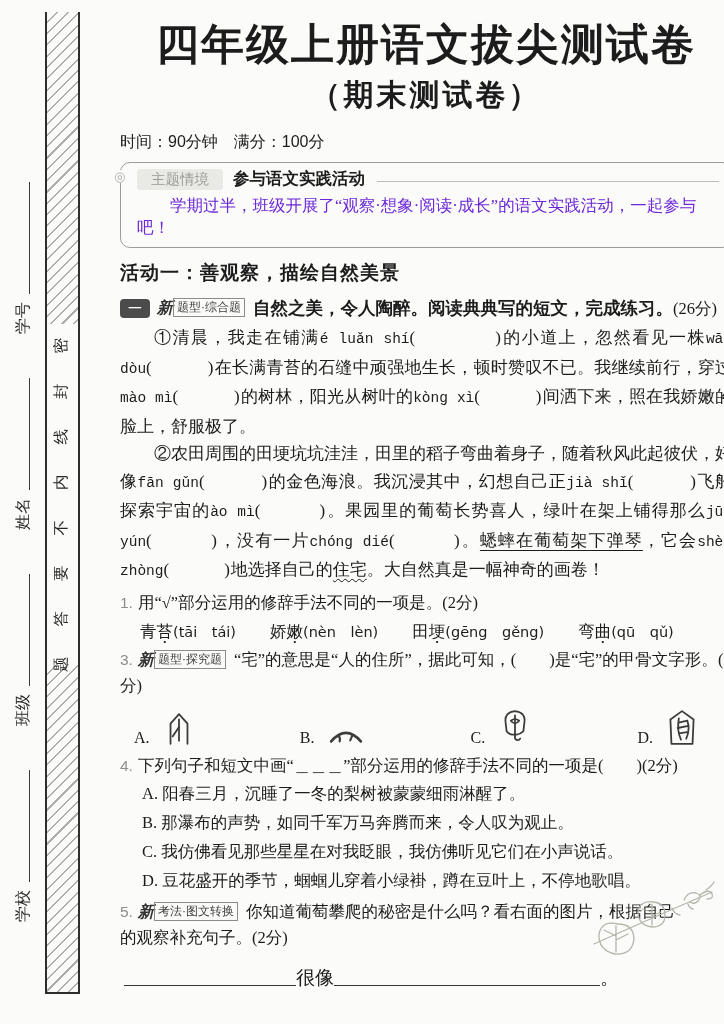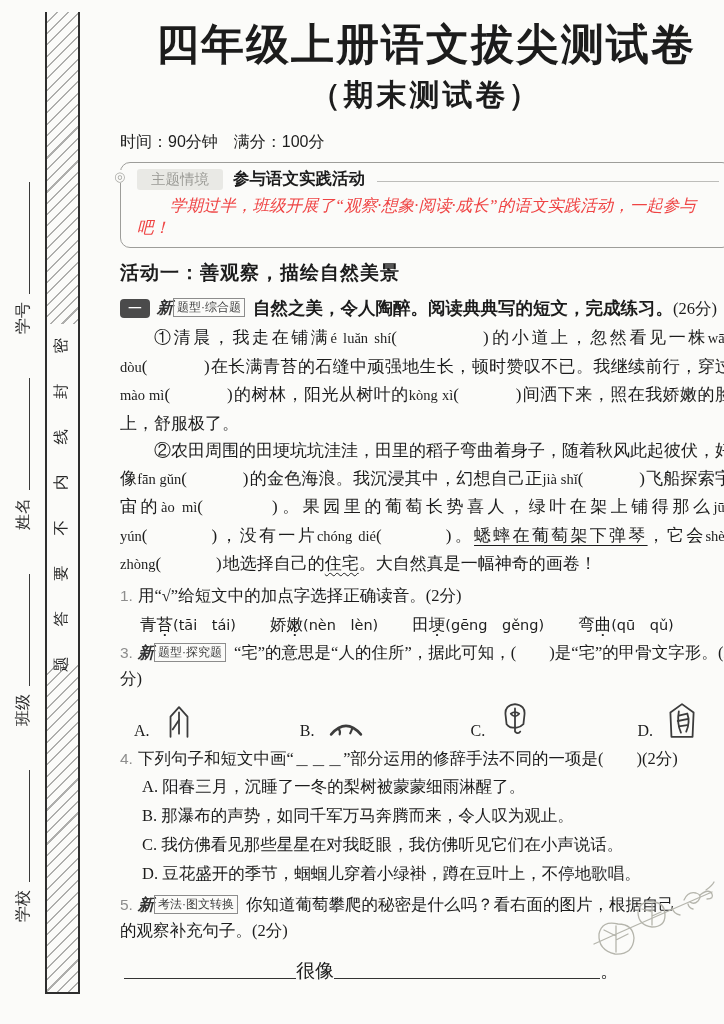--- a/index.html
+++ b/index.html
@@ -26,36 +26,36 @@
   #page-title{font-size:43px;font-weight:700;text-align:center;letter-spacing:2px;line-height:1.15;}
   #page-subtitle{font-size:30px;font-weight:700;text-align:center;letter-spacing:3px;margin-top:6px;}
   #exam-meta{font-size:16px;text-align:left;padding-right:18px;margin-top:16px;font-family:"Liberation Sans","DejaVu Sans",sans-serif;}
   
   #theme-box{position:relative;border:1.2px solid #9d9d9a;border-radius:10px;margin-top:9px;padding:5px 12px 8px 16px;}
   .theme-bullet{position:absolute;left:-7px;top:7px;color:#aaaaa6;font-size:13px;background:#fbfbf9;line-height:1;}
   .theme-header{display:flex;align-items:center;}
   .theme-badge{background:#e9e9e5;color:#9b9b96;font-size:14.5px;padding:1px 14px;border-radius:3px;font-family:"Liberation Sans","DejaVu Sans",sans-serif;}
   .theme-heading{font-weight:700;font-size:16.5px;margin-left:10px;font-family:"Liberation Sans","DejaVu Sans",sans-serif;}
   .theme-line{flex:1;border-top:1.2px solid #bdbdba;margin-left:12px;margin-top:4px;}
-  .theme-body{font-size:16.5px;font-style:italic;margin-top:5px;text-indent:2em;color:#ef4444;}
+  .theme-body{font-size:16.5px;margin-top:5px;text-indent:2em;color:#6d28d9;}
   
   #activity-heading{text-align:left;font-weight:700;font-size:19px;margin-top:12px;letter-spacing:1px;}
   
   #section-one{display:flex;align-items:center;margin-top:10px;}
   .num-badge{display:inline-block;min-width:30px;height:19px;background:#4b4b4b;color:#fff;border-radius:4px;
     text-align:center;line-height:19px;font-size:14px;margin-right:7px;font-family:"Liberation Sans","DejaVu Sans",sans-serif;}
   .tag{white-space:nowrap;margin-right:8px;}
   .tag-new{font-style:italic;font-weight:700;font-size:16px;color:#333;}
   .tag-box{display:inline-block;border:1px solid #8c8c8c;font-size:12px;padding:0 3px;line-height:1.45;color:#3d3d3d;vertical-align:2px;font-family:"Liberation Sans","DejaVu Sans",sans-serif;}
   .section-title{font-weight:700;font-size:17.5px;font-family:"Liberation Sans","DejaVu Sans",sans-serif;}
   .score{font-weight:400;font-size:16.5px;font-family:"Liberation Serif","DejaVu Serif",serif;}
   
   #passage{margin-top:4px;}
   .passage-p{margin:0;text-indent:2em;font-size:17px;line-height:27.5px;text-align:justify;}
-  .seg-py{font-family:Liberation Serif, serif;font-size:14.5px;}
+  .seg-py{font-family:Liberation Mono, monospace;font-size:14.5px;}
   .seg-blank{letter-spacing:1px;}
   .dot{position:relative;}
   .dot::after{content:"\2022";position:absolute;left:50%;transform:translateX(-50%);bottom:-0.62em;font-size:9px;color:#111;}
   .ul{text-decoration:underline;text-underline-offset:4px;}
   .wavy{text-decoration:underline wavy 1px;text-underline-offset:3px;}
   
   .q-row{font-size:16.5px;line-height:26px;margin-top:4px;}
   .q-num{color:#8d8d8d;margin-right:5px;font-family:"Liberation Sans","DejaVu Sans",sans-serif;font-size:15.5px;}
   #q1-words{margin:5px 0 2px 20px;font-size:16.5px;}
   .q1-item{margin-right:34px;white-space:nowrap;text-align:right;}
@@ -105,21 +105,21 @@
     <span class="tag"><span class="tag-new">新</span><span class="tag-box">题型·综合题</span></span>
     <span class="section-title"><span>自然之美，令人陶醉。阅读典典写的短文，完成练习。</span><span class="score">(26分)</span></span>
   </div>
 
   <div id="passage">
       <p class="passage-p"><span class="seg-cn">①清晨，我走在铺满</span><span class="seg-py">é luǎn shí</span><span class="seg-blank">(　　　　)</span><span class="seg-cn">的小道上，忽然看见一株</span><span class="seg-py">wān dòu</span><span class="seg-blank">(　　　)</span><span class="seg-cn">在长满青</span><span class="seg-cn dot">苔</span><span class="seg-cn">的石缝中顽强地生长，顿时赞叹不已。我继续前行，穿过</span><span class="seg-py">mào mì</span><span class="seg-blank">(　　　)</span><span class="seg-cn">的树林，阳光从树叶的</span><span class="seg-py">kòng xì</span><span class="seg-blank">(　　　)</span><span class="seg-cn">间洒下来，照在我娇</span><span class="seg-cn dot">嫩</span><span class="seg-cn">的脸上，舒服极了。</span></p>
       <p class="passage-p"><span class="seg-cn">②农田周围的田</span><span class="seg-cn dot">埂</span><span class="seg-cn">坑坑洼洼，田里的稻子弯</span><span class="seg-cn dot">曲</span><span class="seg-cn">着身子，随着秋风此起彼伏，好像</span><span class="seg-py">fān gǔn</span><span class="seg-blank">(　　　)</span><span class="seg-cn">的金色海浪。我沉浸其中，幻想自己正</span><span class="seg-py">jià shǐ</span><span class="seg-blank">(　　　)</span><span class="seg-cn">飞船探索宇宙的</span><span class="seg-py">ào mì</span><span class="seg-blank">(　　　)</span><span class="seg-cn">。果园里的葡萄长势喜人，绿叶在架上铺得那么</span><span class="seg-py">jūn yún</span><span class="seg-blank">(　　　)</span><span class="seg-cn">，没有一片</span><span class="seg-py">chóng dié</span><span class="seg-blank">(　　　)</span><span class="seg-cn">。</span><span class="seg-cn ul">蟋蟀在葡萄架下弹琴</span><span class="seg-cn">，它会</span><span class="seg-py">shèn zhòng</span><span class="seg-blank">(　　　)</span><span class="seg-cn">地选择自己的</span><span class="seg-cn wavy">住宅</span><span class="seg-cn">。大自然真是一幅神奇的画卷！</span></p>
     </div>
 
   <div class="q-row">
-    <span class="q-num">1.</span><span>用“√”给短文中的加点字选择正确读音。</span><span class="score">(2分)</span>
+    <span class="q-num">1.</span><span>用“√”部分运用的修辞手法不同的一项是。</span><span class="score">(2分)</span>
   </div>
   <div id="q1-words"><span class="q1-item"><span>青</span><span class="dot">苔</span><span class="q1-py">(tāi　tái)</span></span><span class="q1-item"><span>娇</span><span class="dot">嫩</span><span class="q1-py">(nèn　lèn)</span></span><span class="q1-item"><span>田</span><span class="dot">埂</span><span class="q1-py">(gēng　gěng)</span></span><span class="q1-item"><span>弯</span><span class="dot">曲</span><span class="q1-py">(qū　qǔ)</span></span></div>
 
 
   <div class="q-row">
     <span class="q-num">3.</span><span class="tag"><span class="tag-new">新</span><span class="tag-box">题型·探究题</span></span><span>“宅”的意思是“人的住所”，据此可知，(　　)是“宅”的甲骨文字形。</span><span class="score">(2分)</span>
   </div>
   <div id="q3-options">
     <span class="oracle-item">
       <span class="oracle-label">A.</span>

